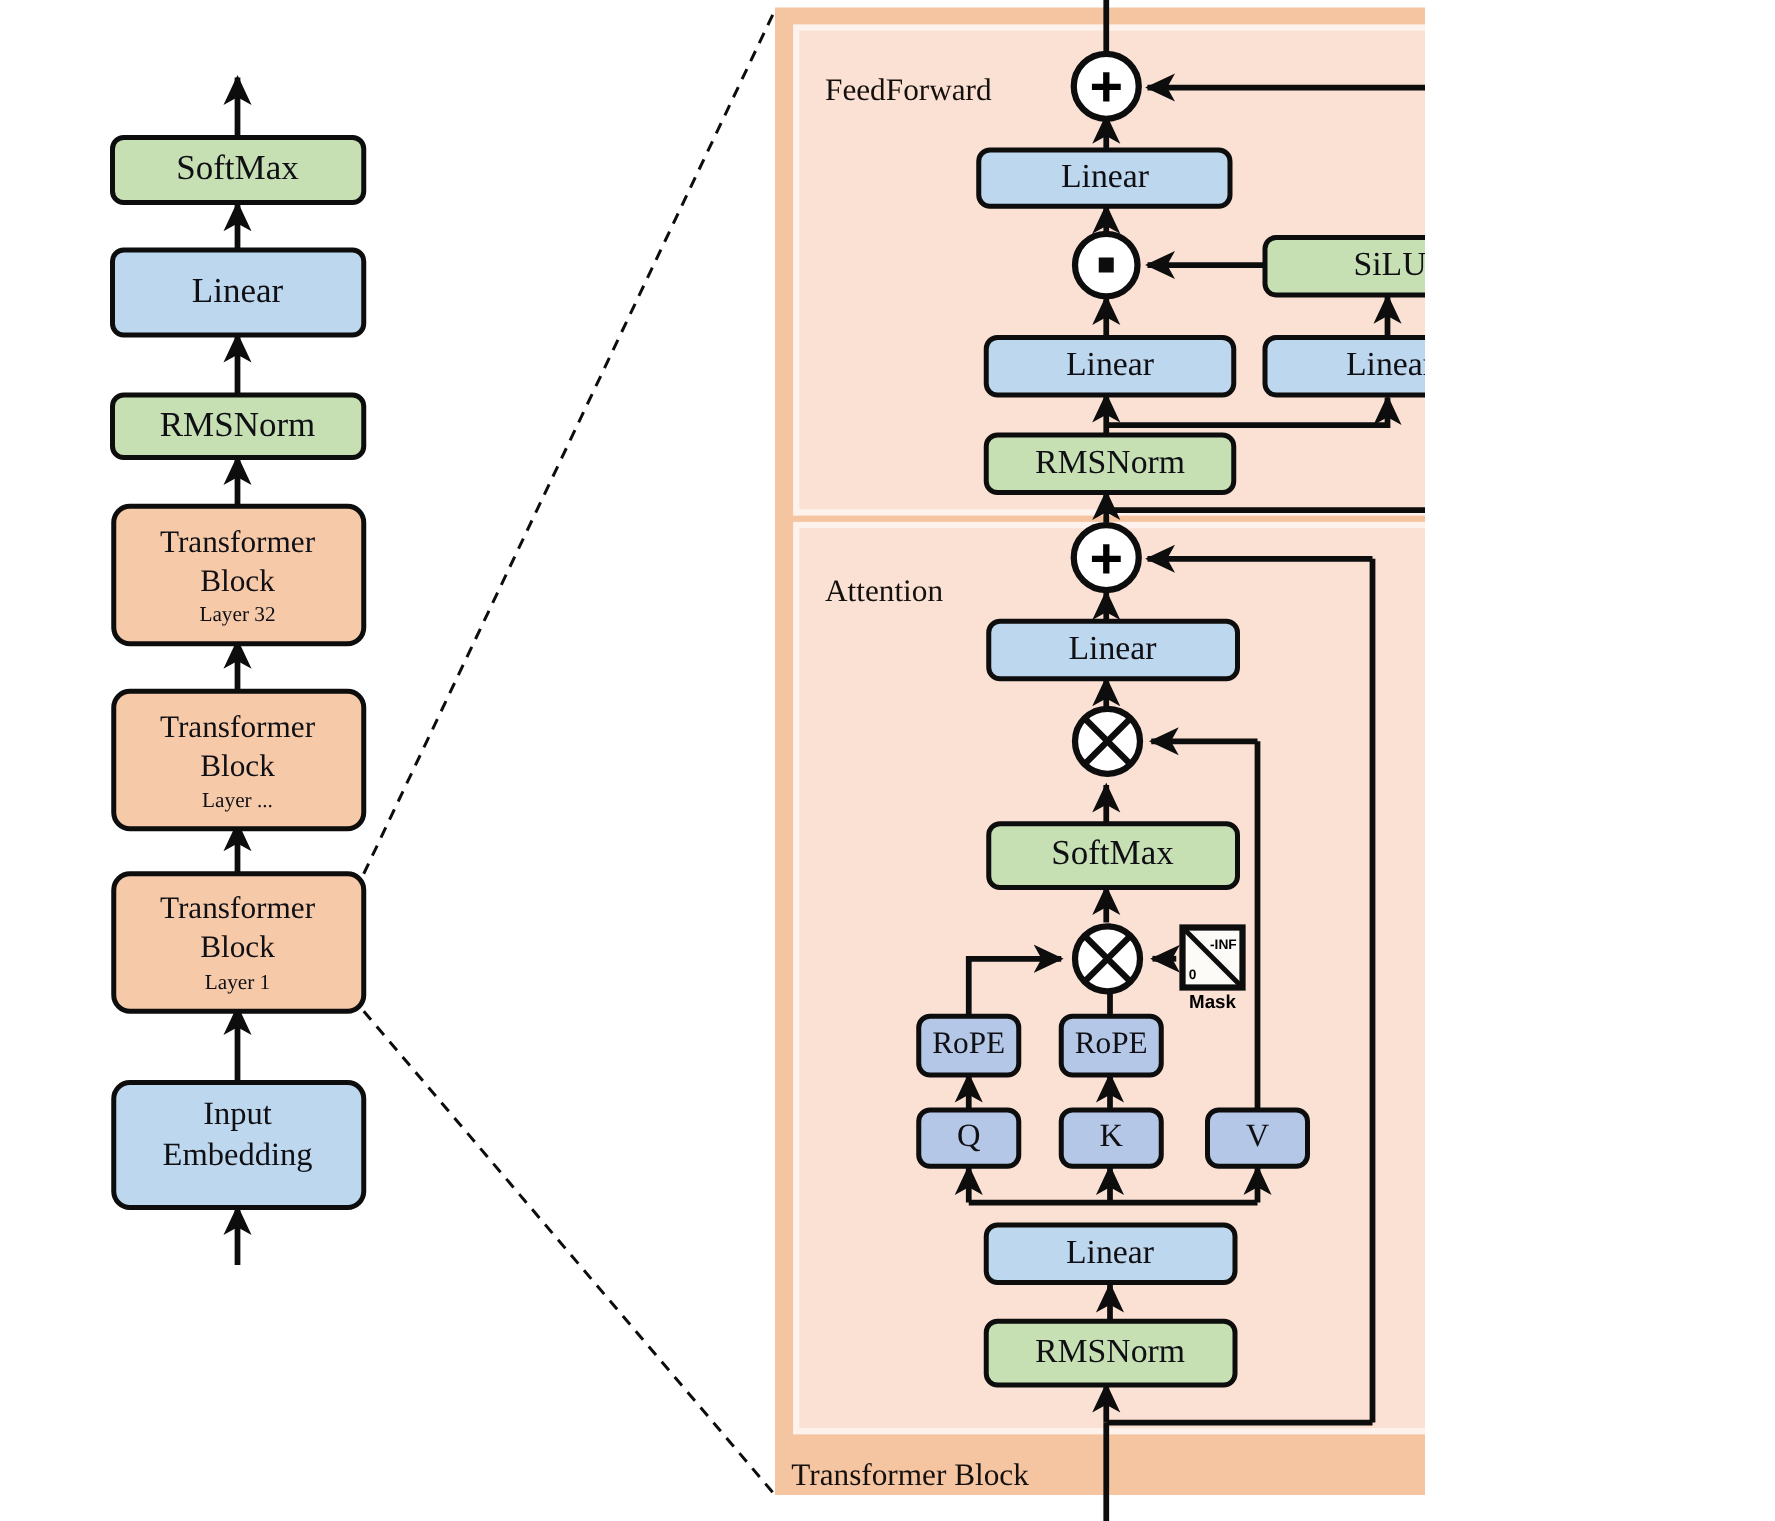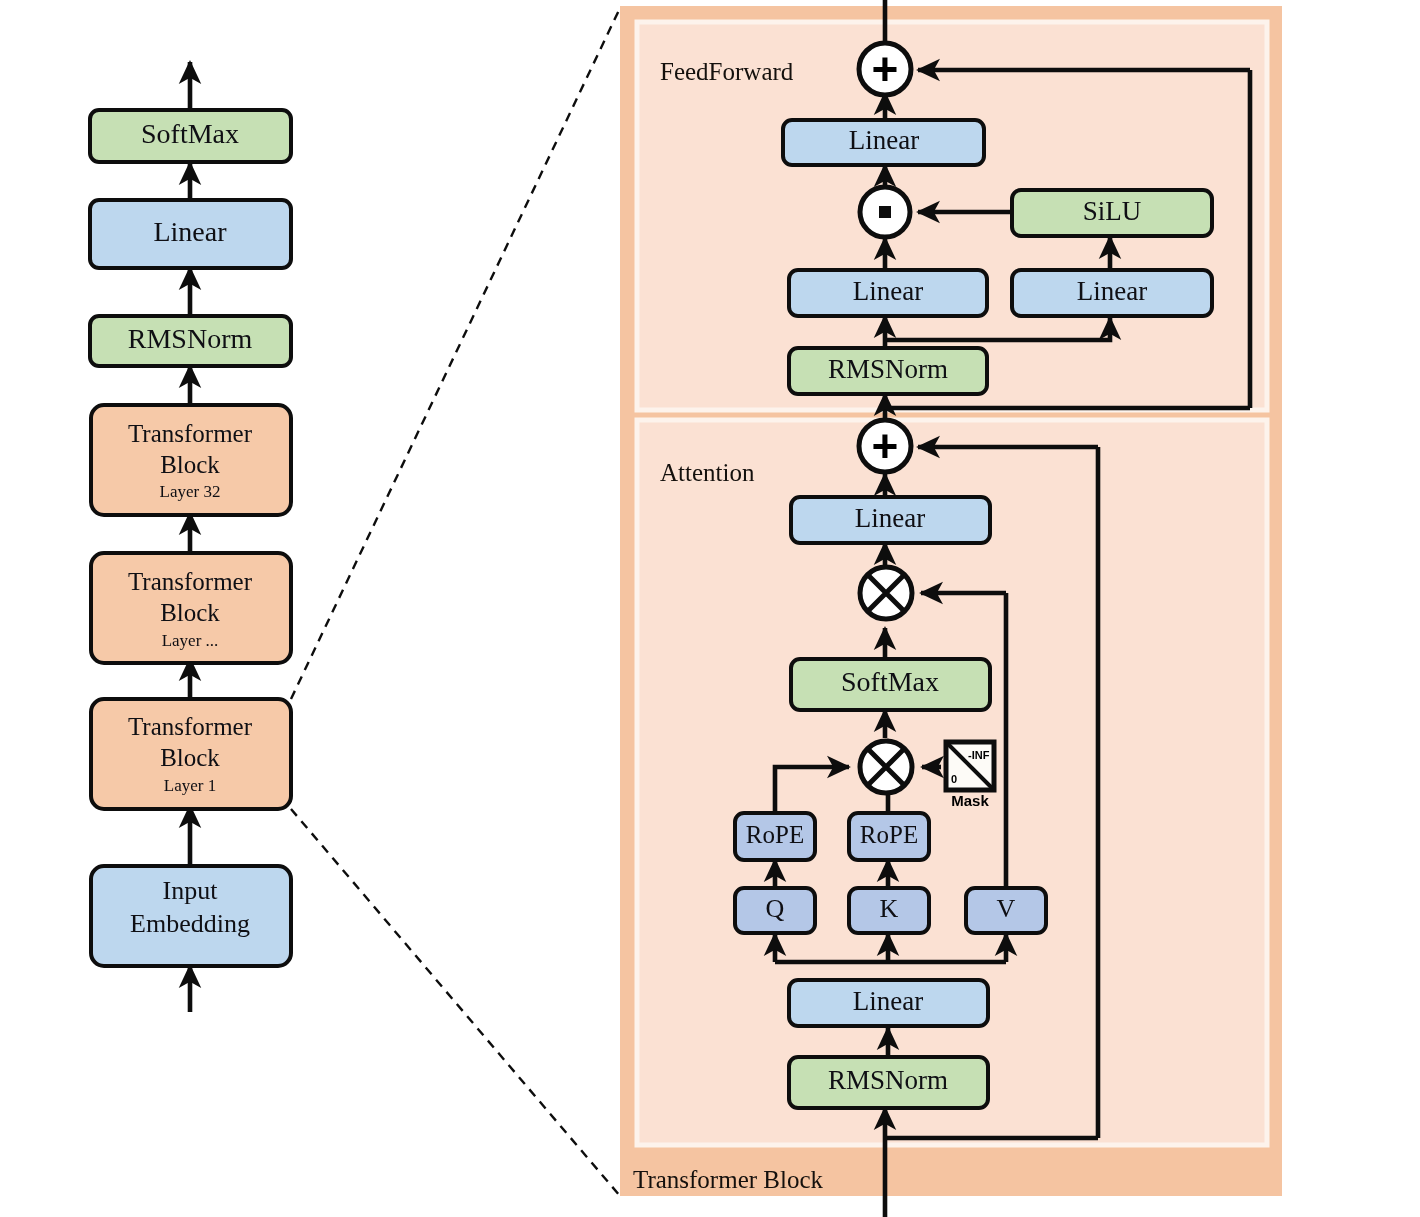--- a/index.html
+++ b/index.html
@@ -1,17 +1,17 @@
 <!DOCTYPE html>
 <html><head>
 <meta charset="utf-8">
 <style>
   html,body{margin:0;padding:0;background:#ffffff;}
   body{width:1420px;height:1217px;font-family:"Liberation Serif",serif;}
-  #stage{position:relative;width:1420px;height:1217px;overflow:hidden;background:#fff;}
+  #stage{position:relative;width:1140px;height:1217px;overflow:hidden;background:#fff;}
   svg{display:block;}
   .boxtext{font-family:"Liberation Serif",serif;fill:#0f0f14;text-anchor:middle;dominant-baseline:middle;}
   .sub{font-size:17px;}
   .panel-label{font-family:"Liberation Serif",serif;fill:#14100d;font-size:25px;text-anchor:start;}
   .masklbl{font-family:"Liberation Sans",sans-serif;fill:#000;font-size:15px;text-anchor:middle;font-weight:600;}
   .masknum{font-family:"Liberation Sans",sans-serif;fill:#000;font-size:11px;font-weight:700;}
   .opglyph{font-family:"Liberation Sans",sans-serif;text-anchor:middle;dominant-baseline:central;fill:#000;}
 </style>
 </head>
 <body>

